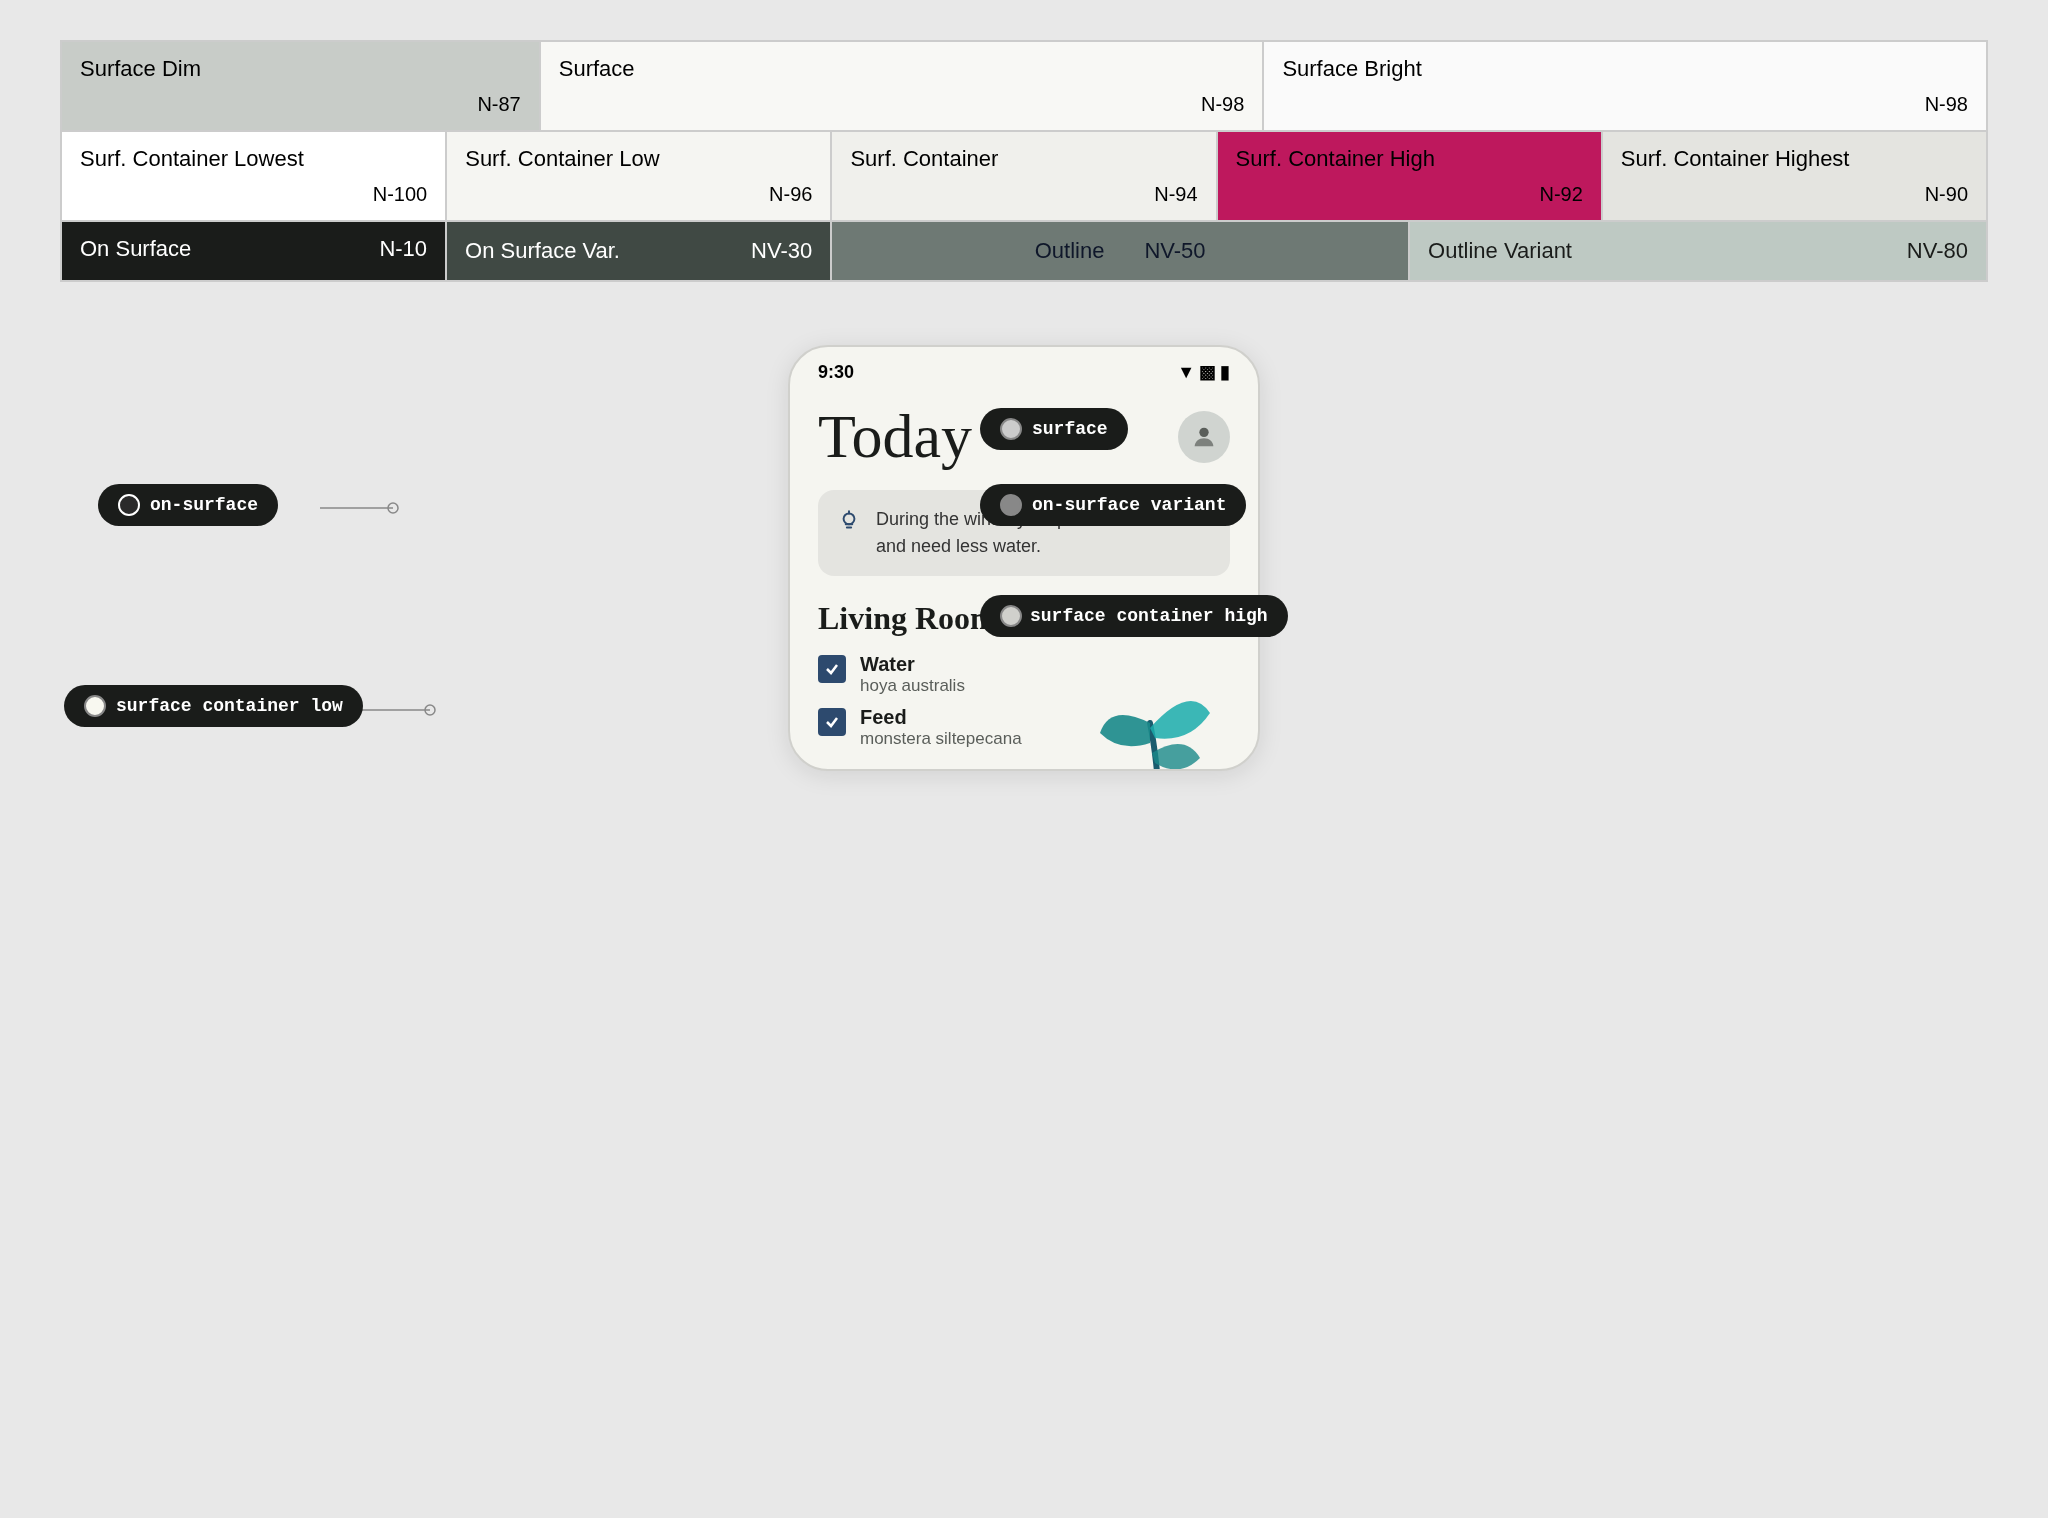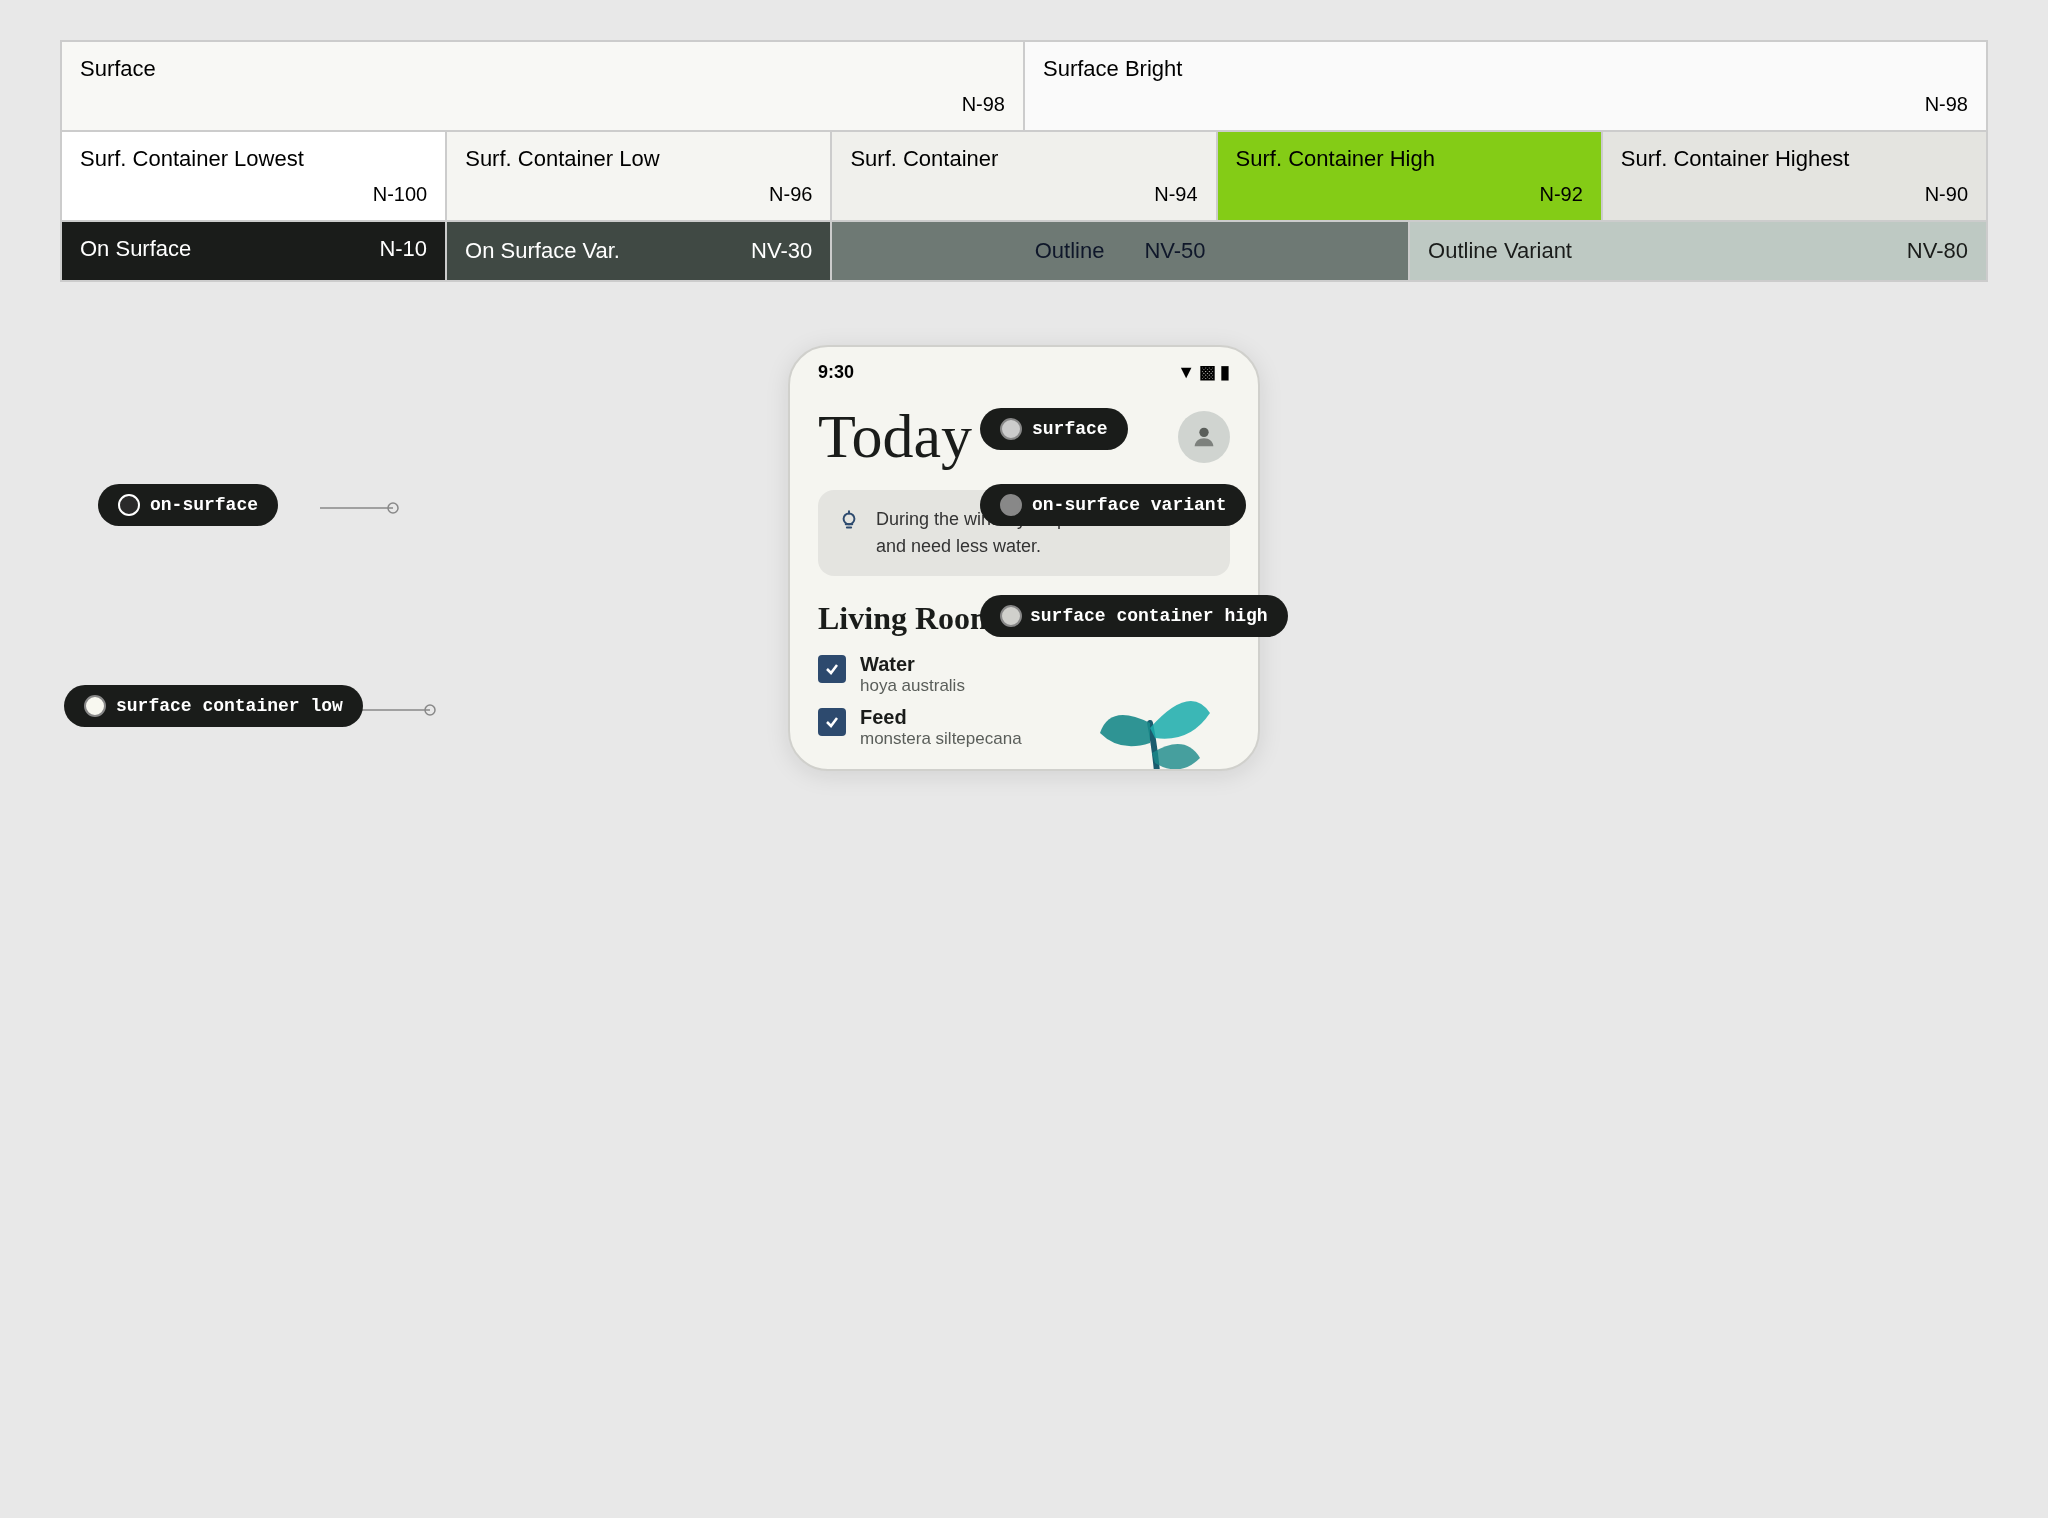--- a/index.html
+++ b/index.html
@@ -70,21 +70,21 @@
       background: #f5f5f2;
       flex: 1;
       min-height: 90px;
     }
     .sw-cont {
       background: #f0f0ec;
       flex: 1;
       min-height: 90px;
     }
     .sw-cont-high {
-      background: #84cc16;
+      background: #be185d;
       flex: 1;
       min-height: 90px;
     }
     .sw-cont-highest {
       background: #e4e4e0;
       flex: 1;
       min-height: 90px;
     }
 
     
@@ -324,20 +324,24 @@
   <circle cx="840" cy="618" r="5" fill="none" stroke="#888" stroke-width="1.5"></circle>
   <line x1="840" y1="618" x2="960" y2="618" stroke="#888" stroke-width="1.5"></line>
 
   <circle cx="430" cy="710" r="5" fill="none" stroke="#888" stroke-width="1.5"></circle>
   <line x1="430" y1="710" x2="358" y2="710" stroke="#888" stroke-width="1.5"></line>
 </svg>
 
 <div class="color-table">
 
   <div class="row1">
+    <div class="swatch sw-surface-dim">
+      <span class="swatch-label">Surface Dim</span>
+      <span class="swatch-value">N-87</span>
+    </div>
     <div class="swatch sw-surface">
       <span class="swatch-label">Surface</span>
       <span class="swatch-value">N-98</span>
     </div>
     <div class="swatch sw-surface-bright">
       <span class="swatch-label">Surface Bright</span>
       <span class="swatch-value">N-98</span>
     </div>
   </div>
 

